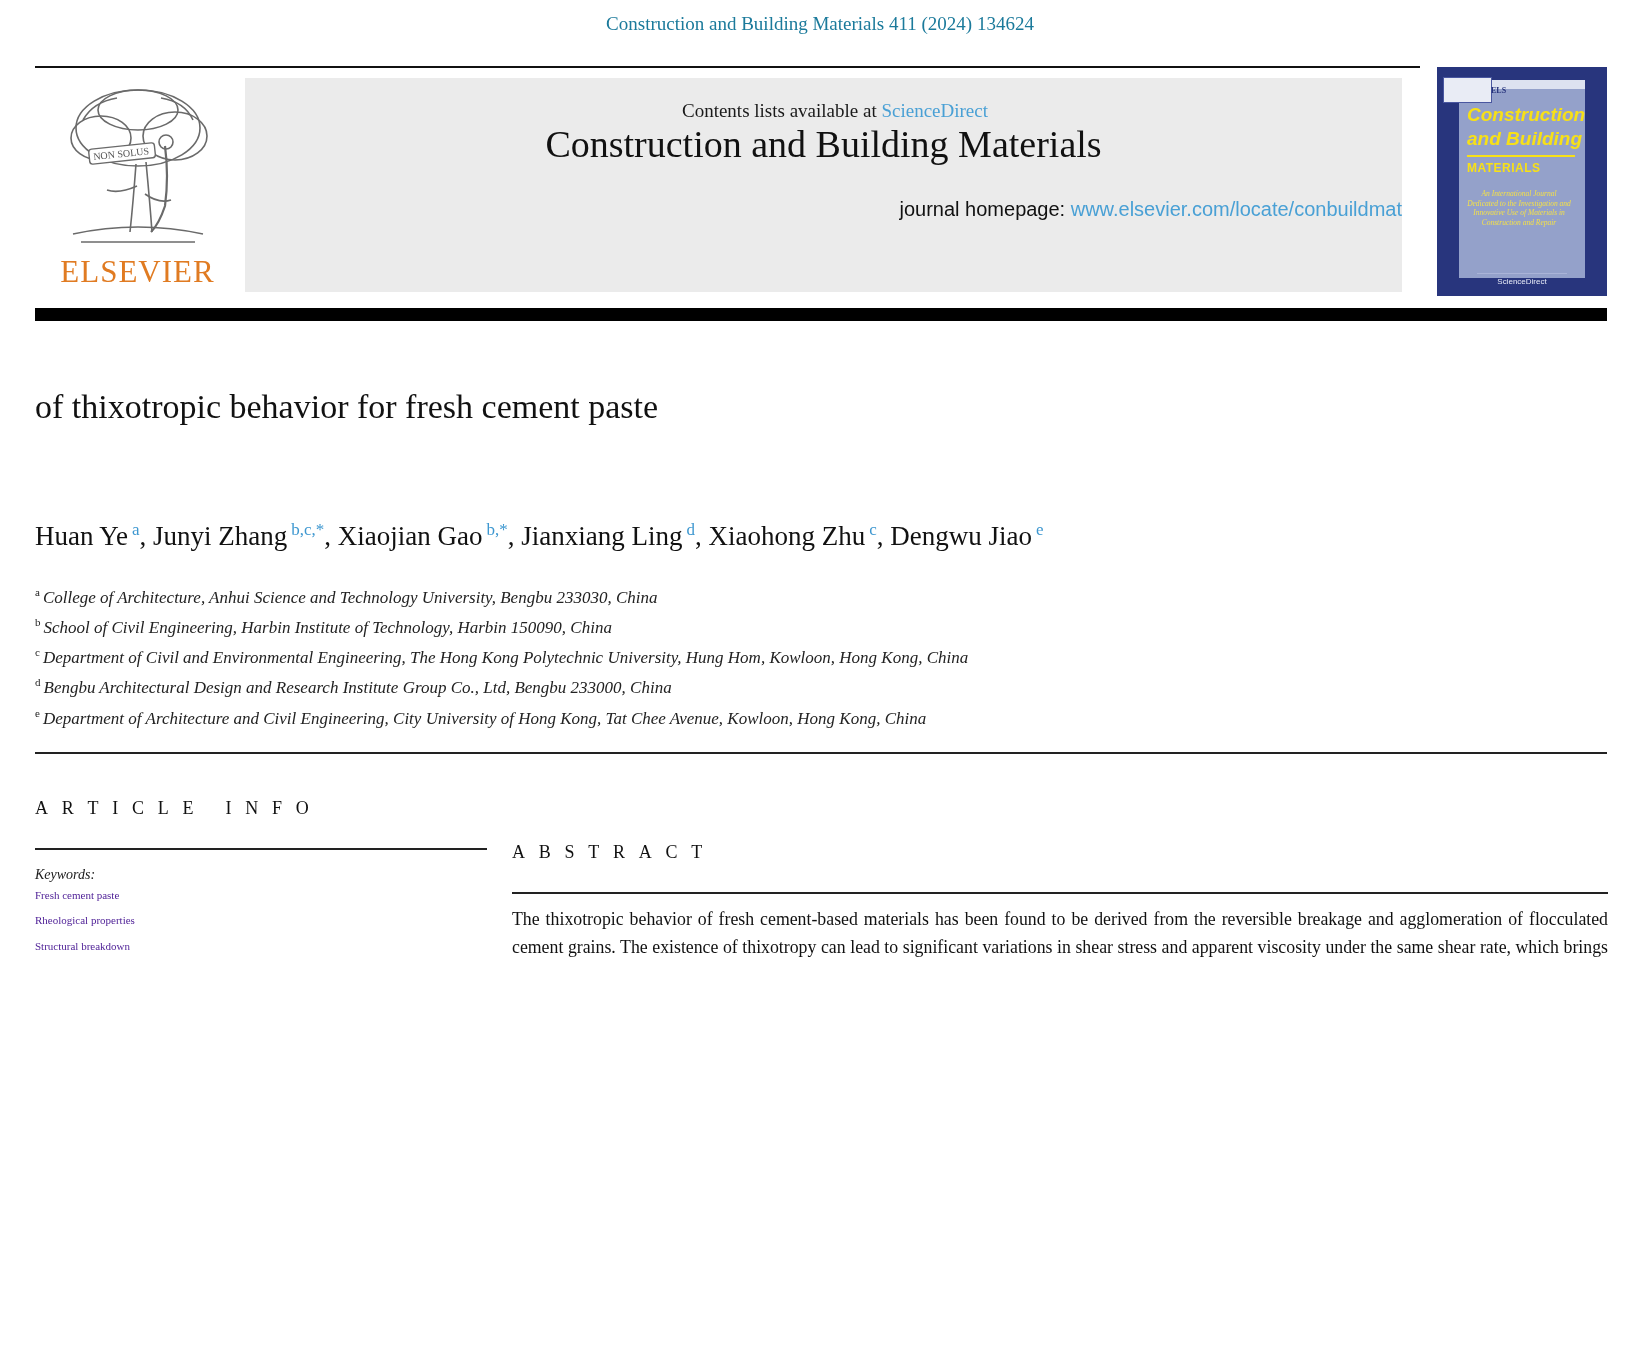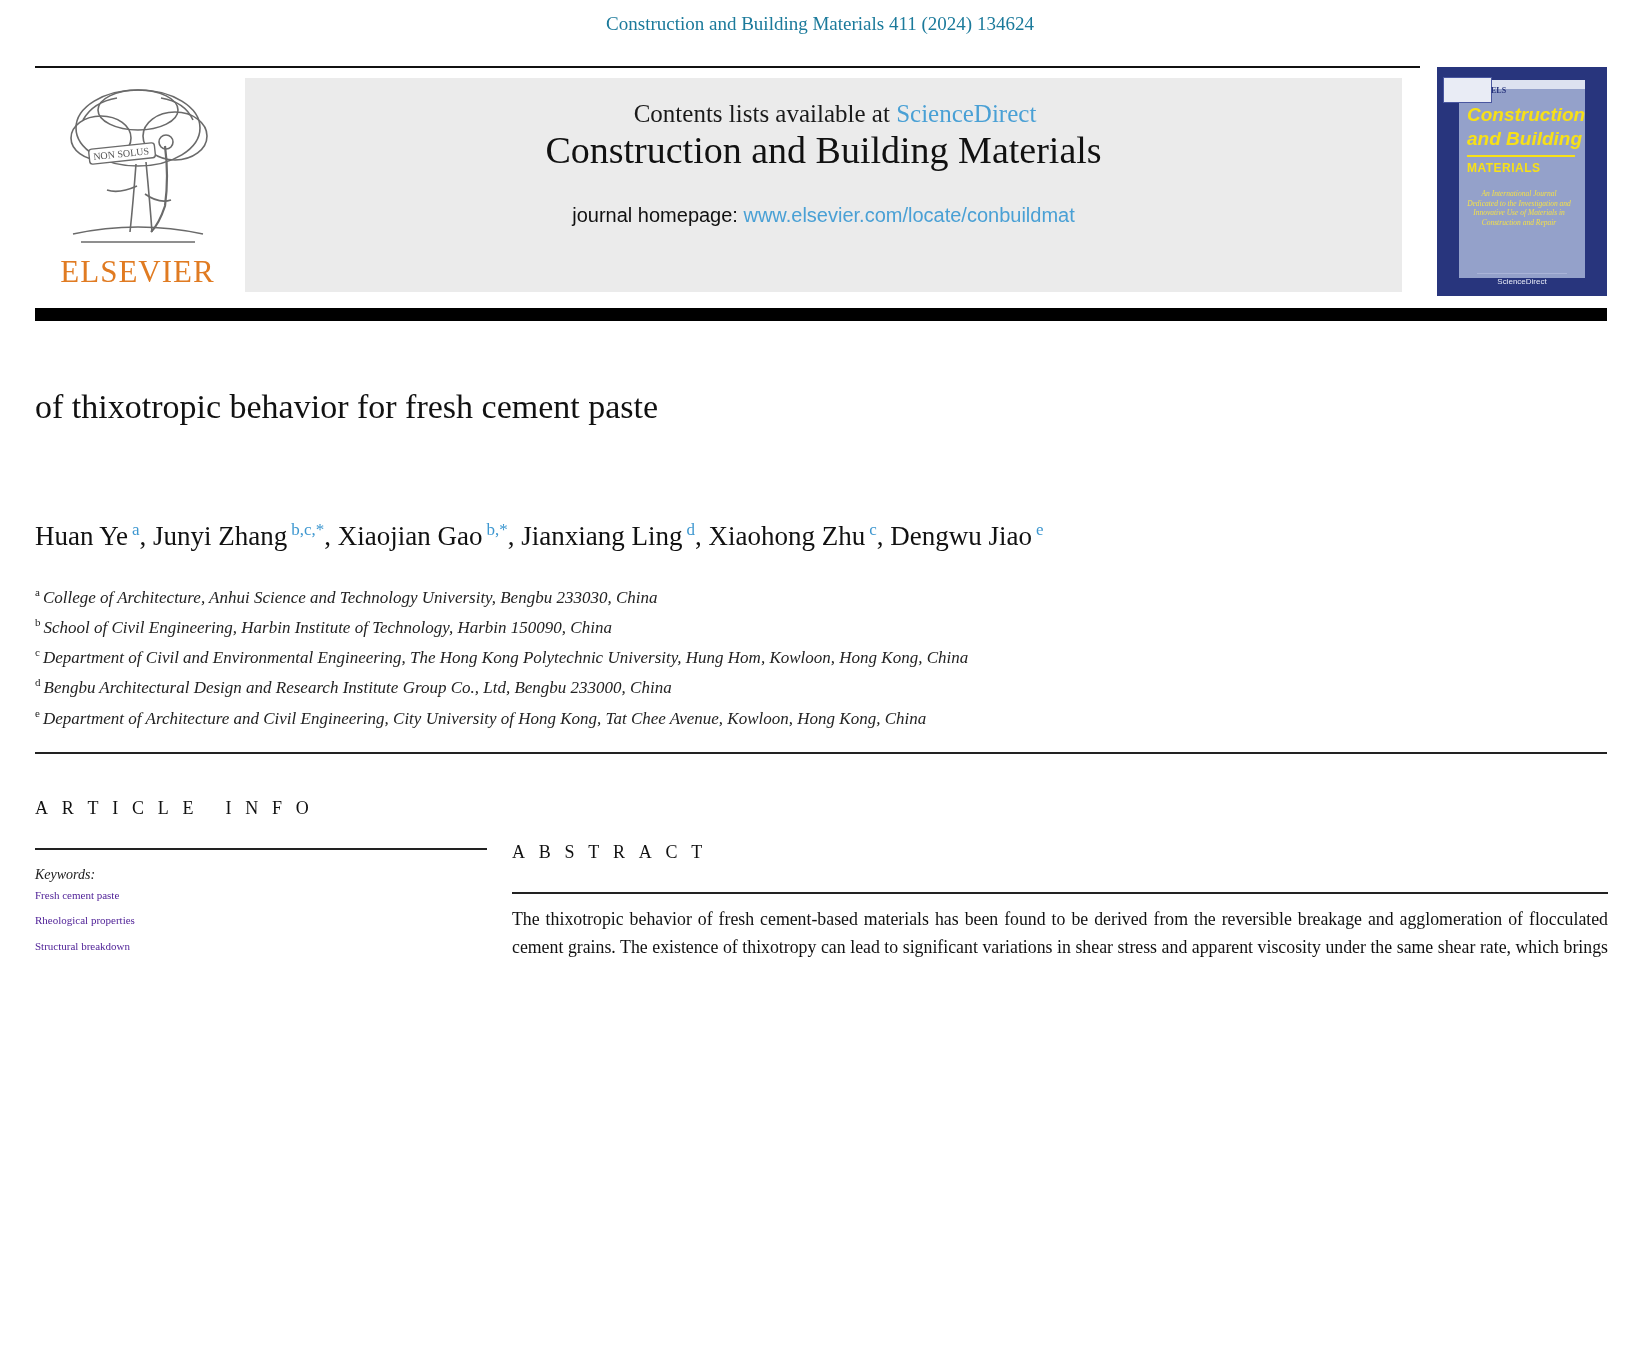--- a/index.html
+++ b/index.html
@@ -22,24 +22,24 @@
   .logo-art { display:block; margin:0 auto; }
   .elsevier-word {
     font-size:31px; letter-spacing:1px; color:#e07b22;
     font-family:"Liberation Serif", serif; margin-top:2px;
   }
 
   .banner {
     position:absolute; left:245px; top:78px; width:1157px; height:214px;
     background:#ebebeb; text-align:center;
   }
-  .contents-line { margin-top:22px; font-size:25px; color:#1a1a1a;padding-left:23px; }
+  .contents-line { margin-top:22px; font-size:19px; color:#1a1a1a;padding-left:23px; }
   .link-blue { color:#49a0d5; text-decoration:none; cursor:pointer; }
   .journal-title { font-size:38px; color:#111; }
-  .homepage-line { margin-top:32px; font-size:20px; font-family:"Liberation Sans", sans-serif; color:#111; }
+  .homepage-line { margin-top:32px; font-size:20px; font-family:"Liberation Sans", sans-serif; color:#111;text-align:right; }
 
   
   .cover {
     position:absolute; left:1437px; top:67px; width:170px; height:229px;
     background:#28357d; overflow:hidden;
   }
   .cover-inner {
     position:absolute; left:22px; top:13px; width:126px; height:198px;
     background:#94a1ca;
   }

